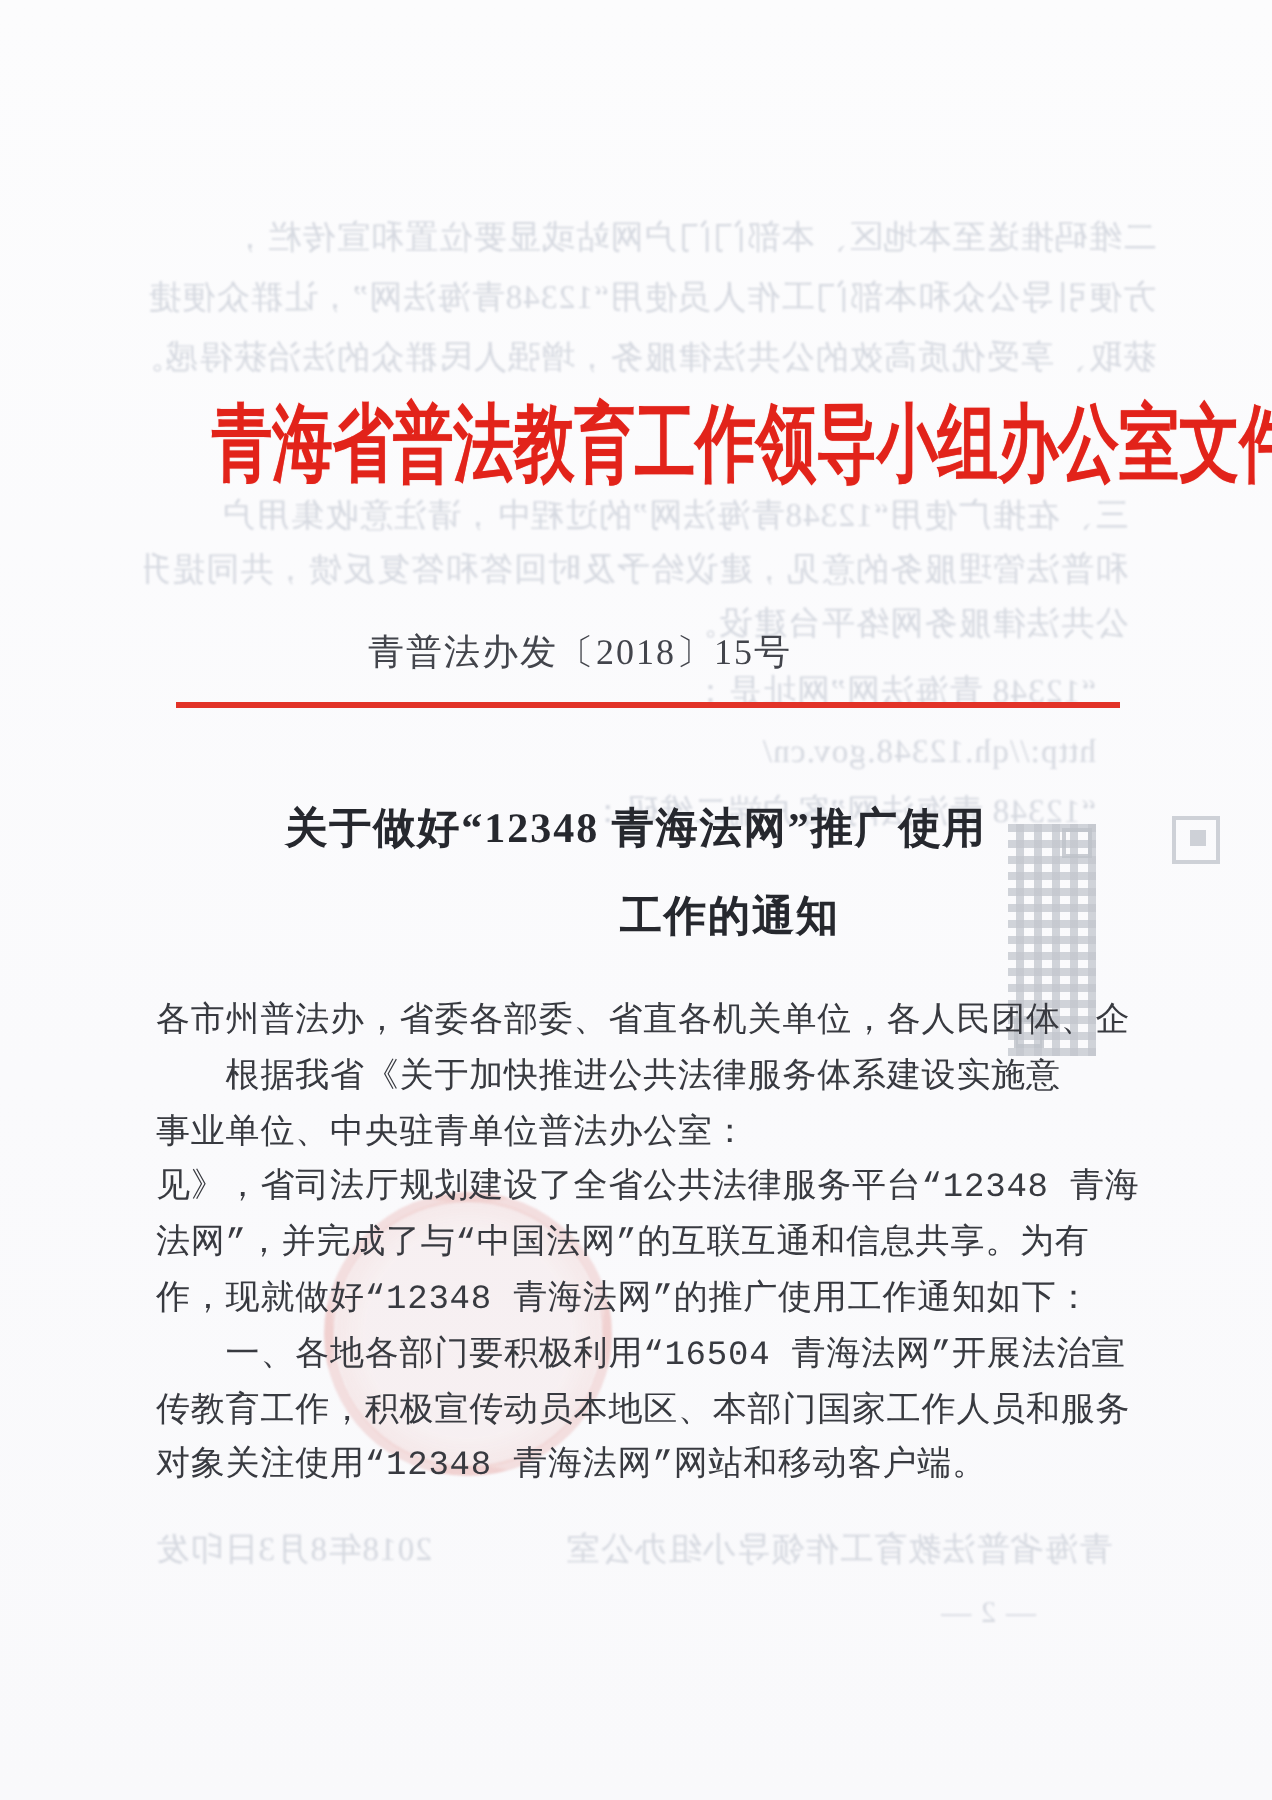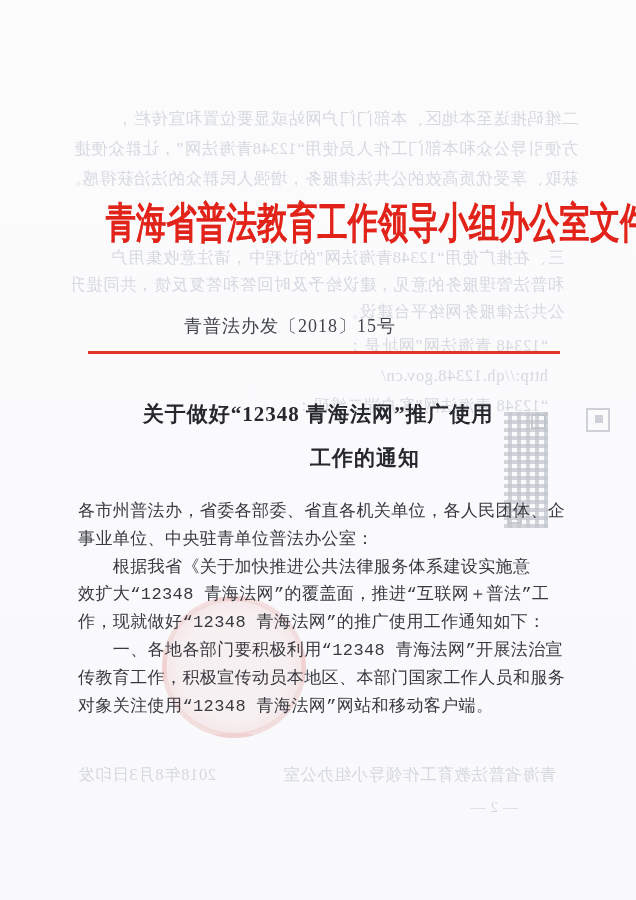--- a/index.html
+++ b/index.html
@@ -115,22 +115,23 @@
   <div class="abs doc-number">青普法办发〔2018〕15号</div>
 
   <div class="abs red-rule"></div>
 
   <div class="abs doc-title doc-title-1">关于做好“12348 青海法网”推广使用</div>
   <div class="abs doc-title doc-title-2">工作的通知</div>
 
   <div class="abs doc-body">
 
   <div class="body-line">各市州普法办，省委各部委、省直各机关单位，各人民团体、企</div>
+      <div class="body-line">　　根据我省《关于加快推进公共法律服务体系建设实施意</div>
       <div class="body-line">事业单位、中央驻青单位普法办公室：</div>
-      <div class="body-line">　　根据我省《关于加快推进公共法律服务体系建设实施意</div>
-      <div class="body-line">效扩大“12348 青海法网”的覆盖面，推进“互联网＋普法”工</div>
+      <div class="body-line">见》，省司法厅规划建设了全省公共法律服务平台“12348 青海</div>
+      <div class="body-line">法网”，并完成了与“中国法网”的互联互通和信息共享。为有</div>
       <div class="body-line">作，现就做好“12348 青海法网”的推广使用工作通知如下：</div>
-      <div class="body-line">　　一、各地各部门要积极利用“12348 青海法网”开展法治宣</div>
+      <div class="body-line">　　一、各地各部门要积极利用“16504 青海法网”开展法治宣</div>
       <div class="body-line">传教育工作，积极宣传动员本地区、本部门国家工作人员和服务</div>
       <div class="body-line">对象关注使用“12348 青海法网”网站和移动客户端。</div>
     </div>
 
 </div>
 
 </body></html>

